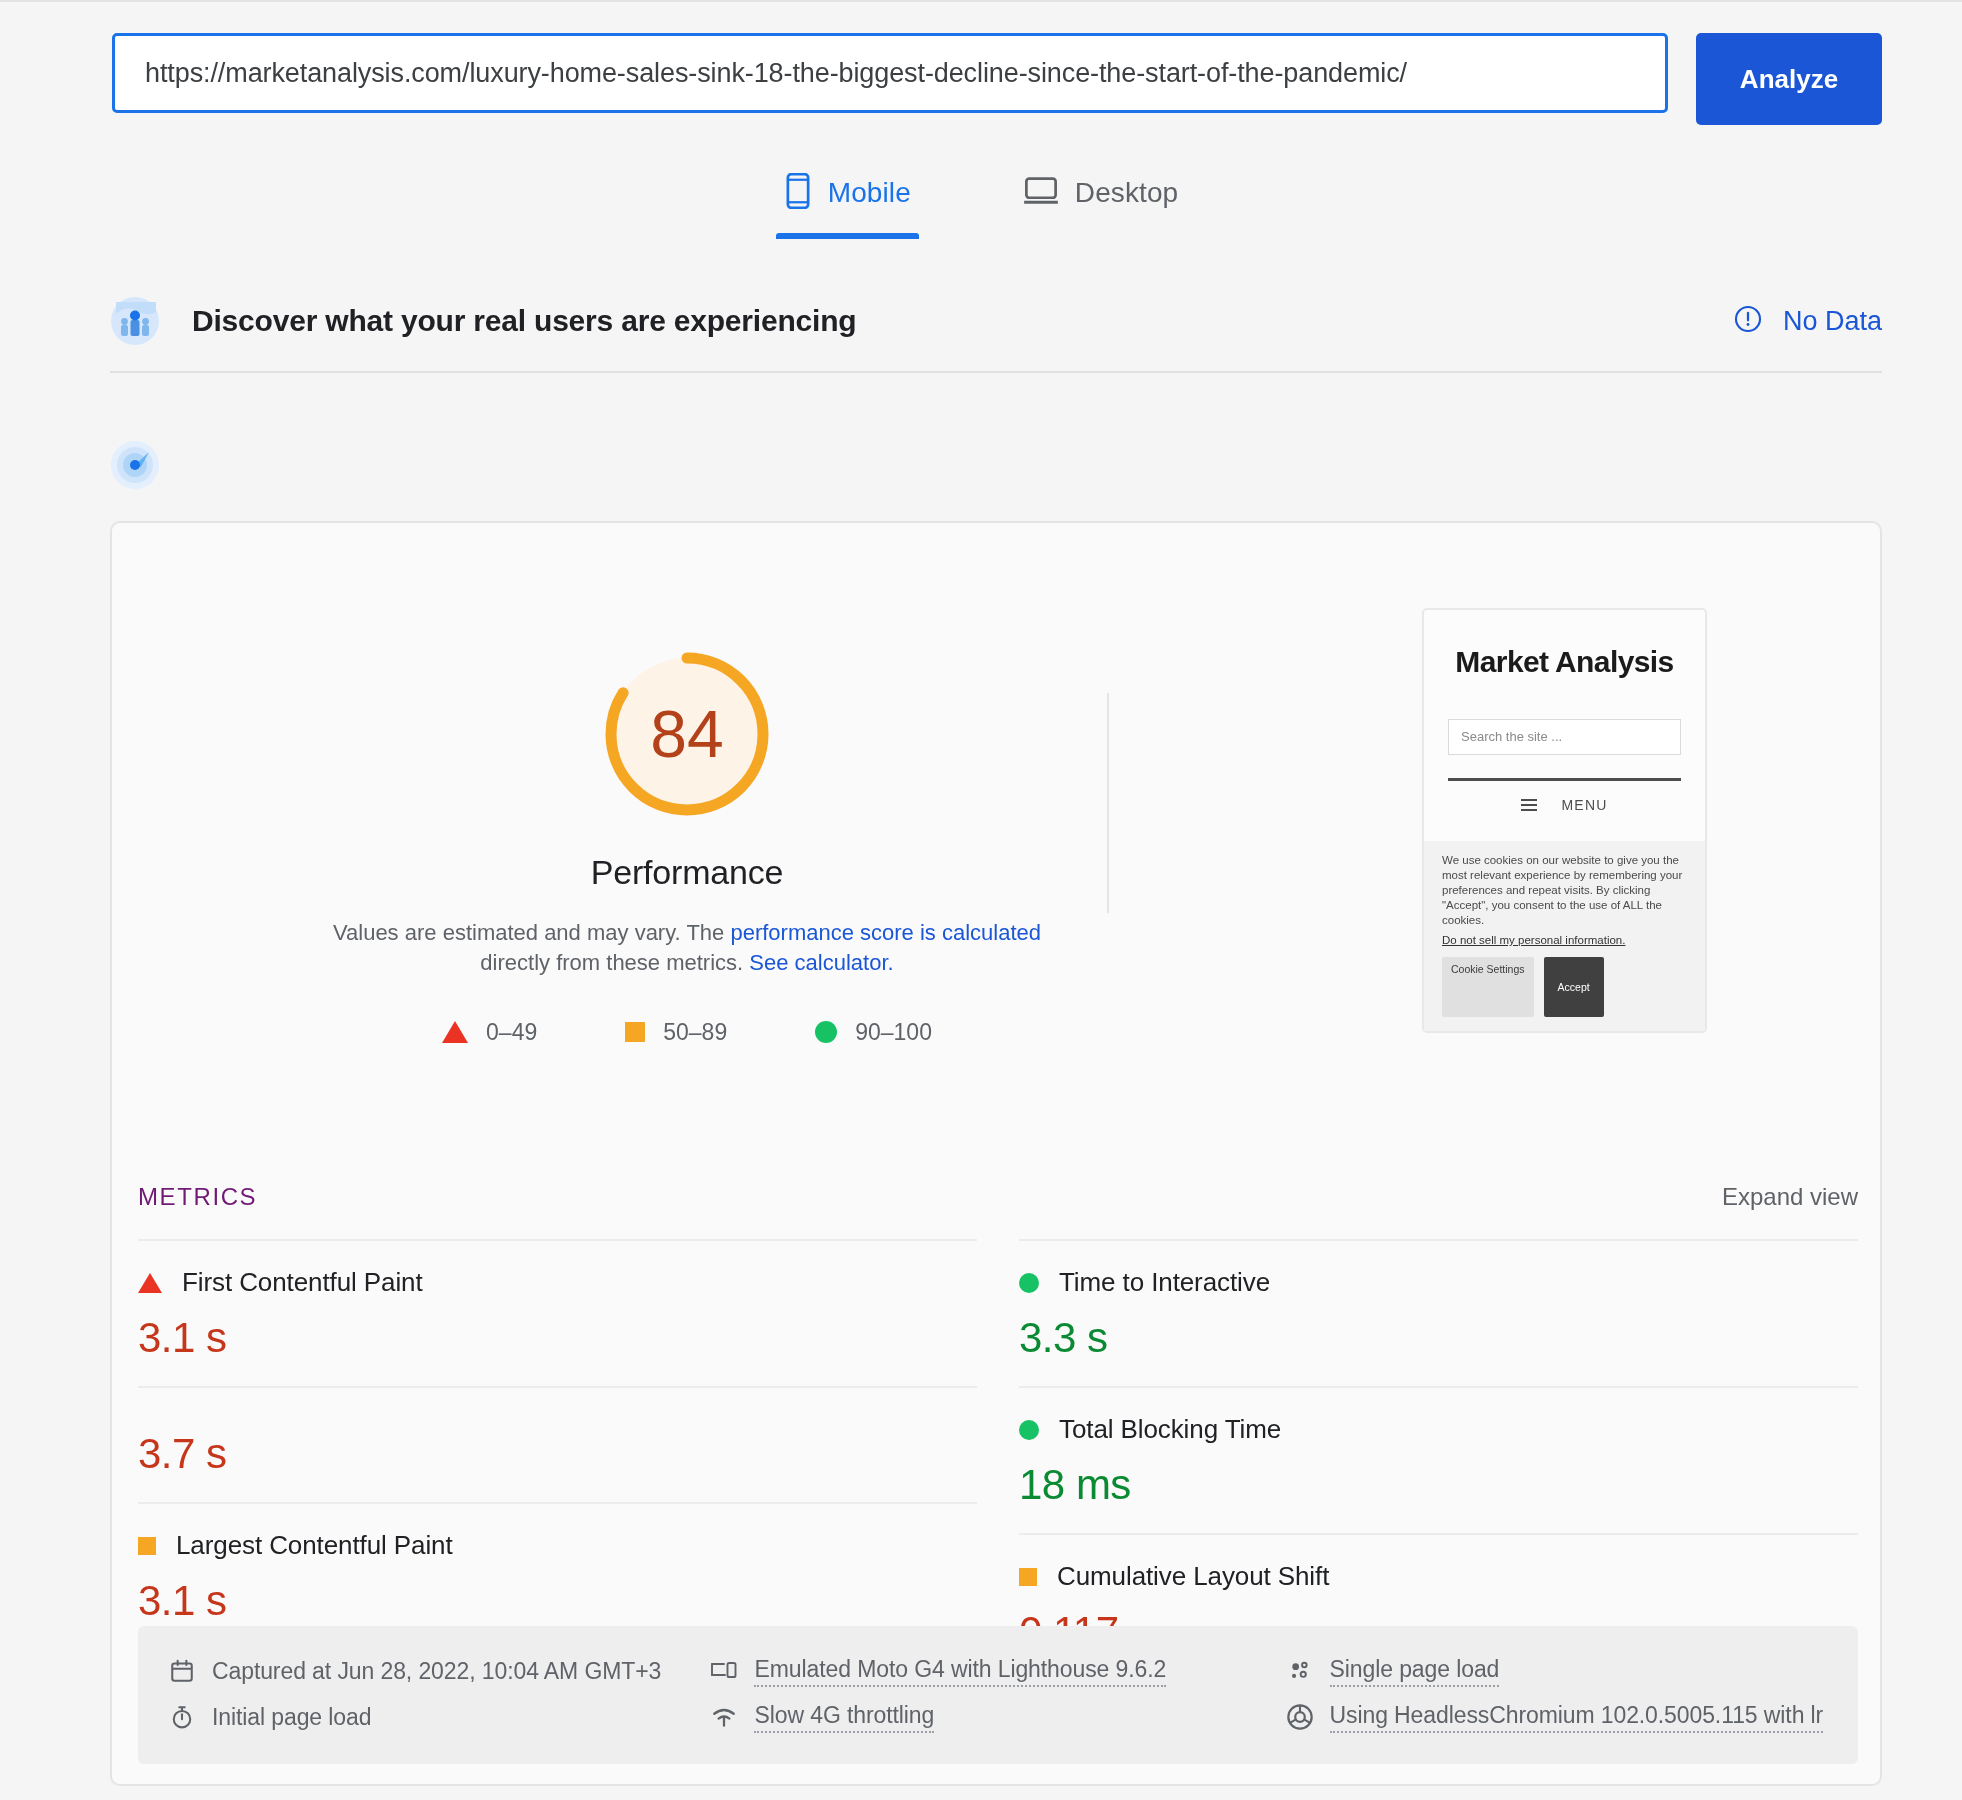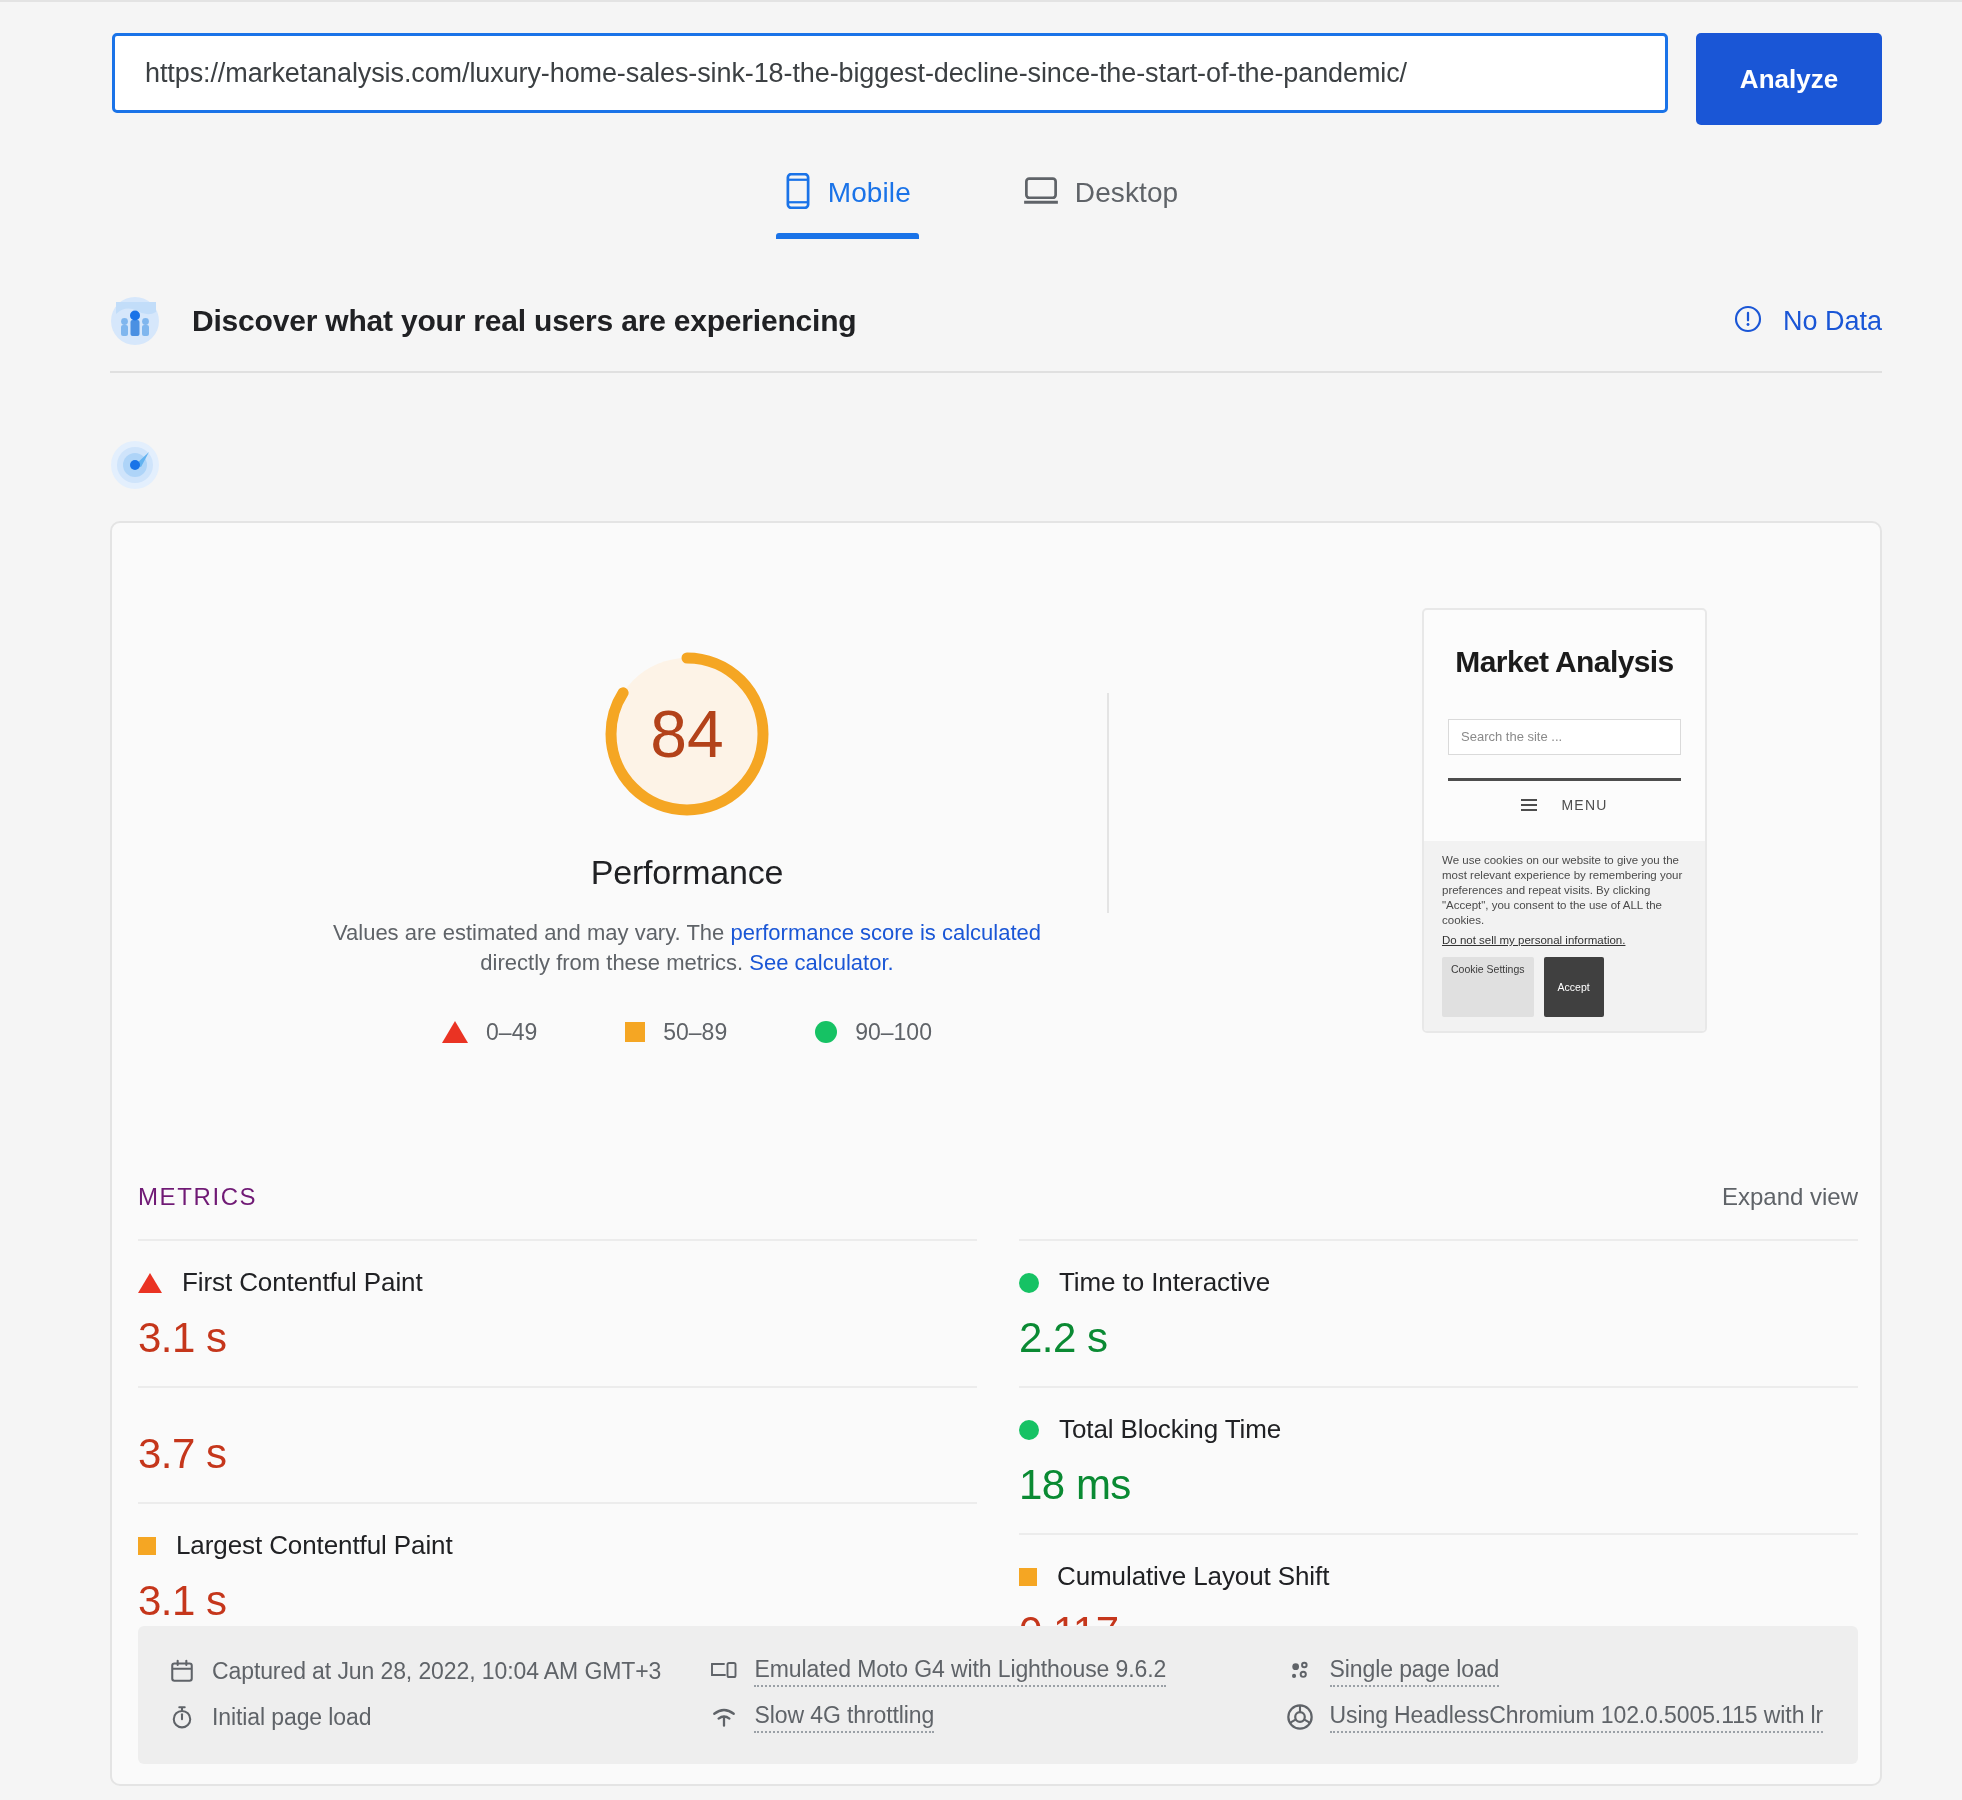--- a/index.html
+++ b/index.html
@@ -308,21 +308,21 @@
           <div class="mval orange">3.1 s</div>
         </div>
       </div>
 
       <div class="mcol">
         <div class="mrow">
           <div class="mrow-head">
             <span class="mk-ci"></span>
             <span class="mname">Time to Interactive</span>
           </div>
-          <div class="mval green">2.2 s</div>
+          <div class="mval green">3.3 s</div>
         </div>
         <div class="mrow">
           <div class="mrow-head">
             <span class="mk-ci"></span>
             <span class="mname">Total Blocking Time</span>
           </div>
           <div class="mval green">18 ms</div>
         </div>
         <div class="mrow">
           <div class="mrow-head">

